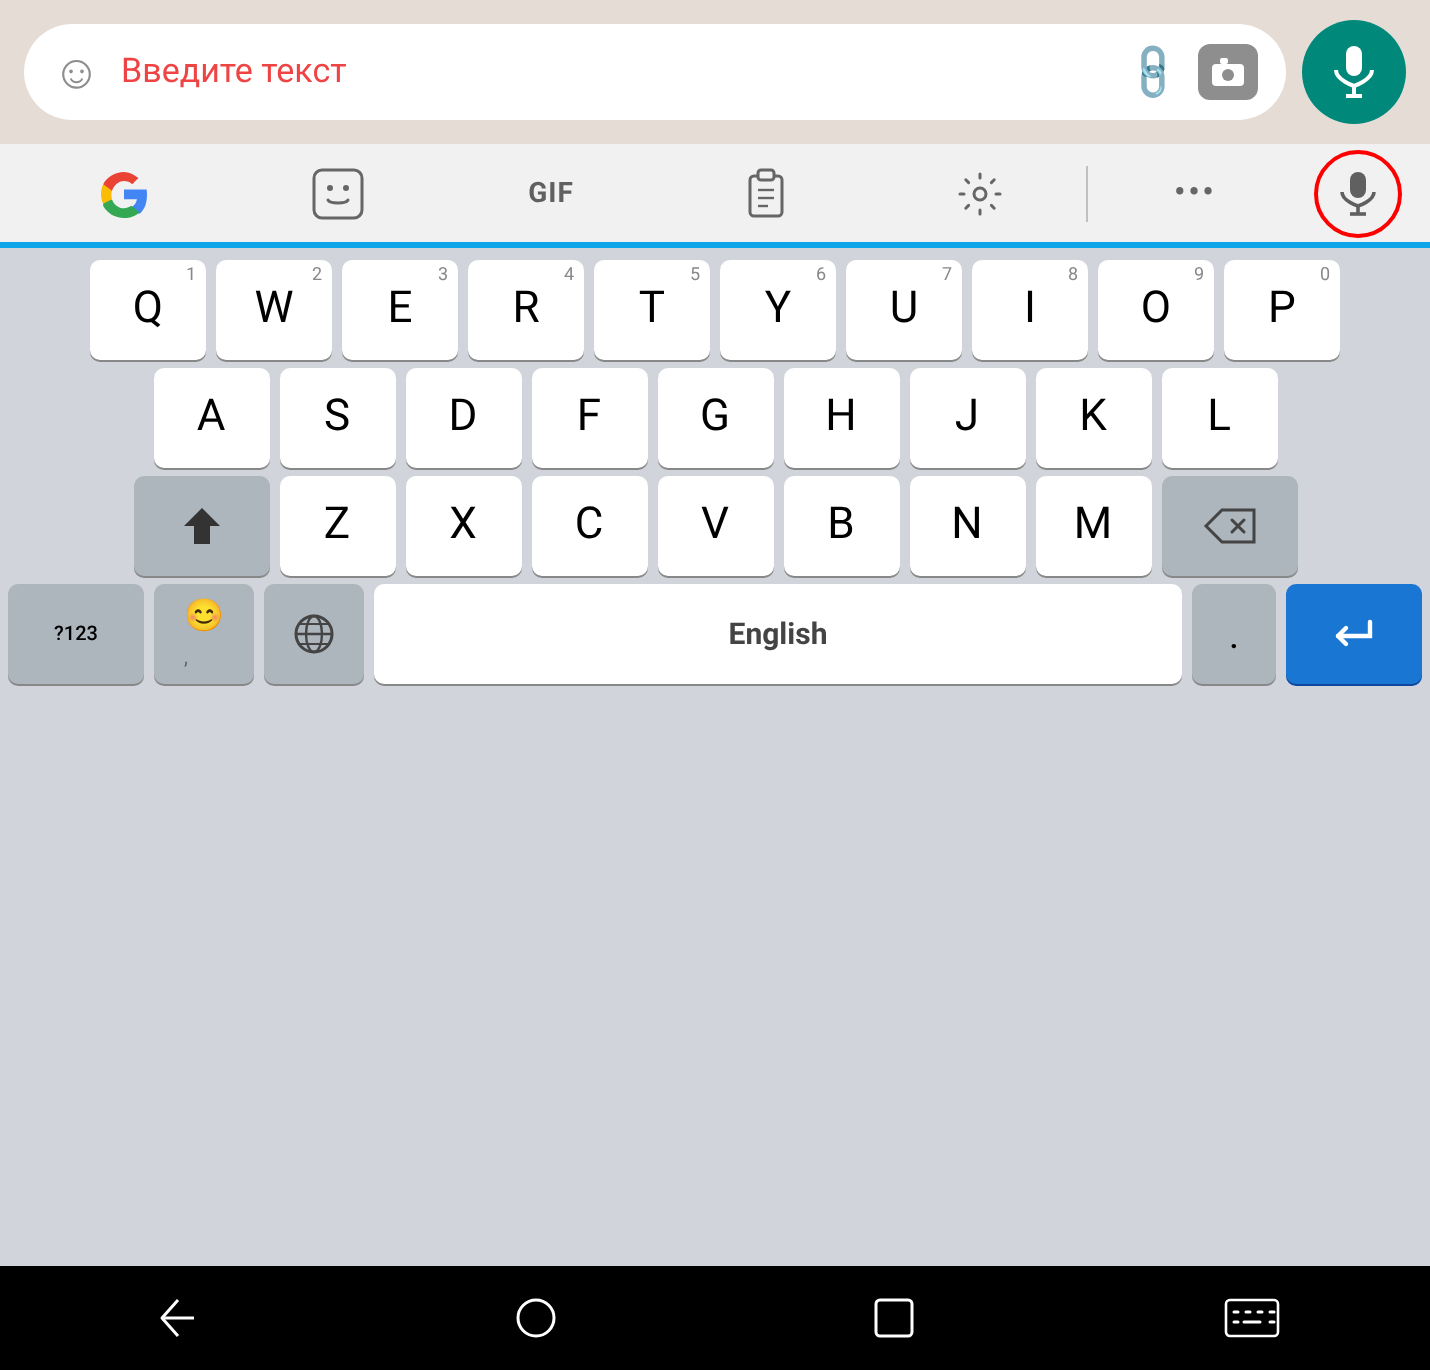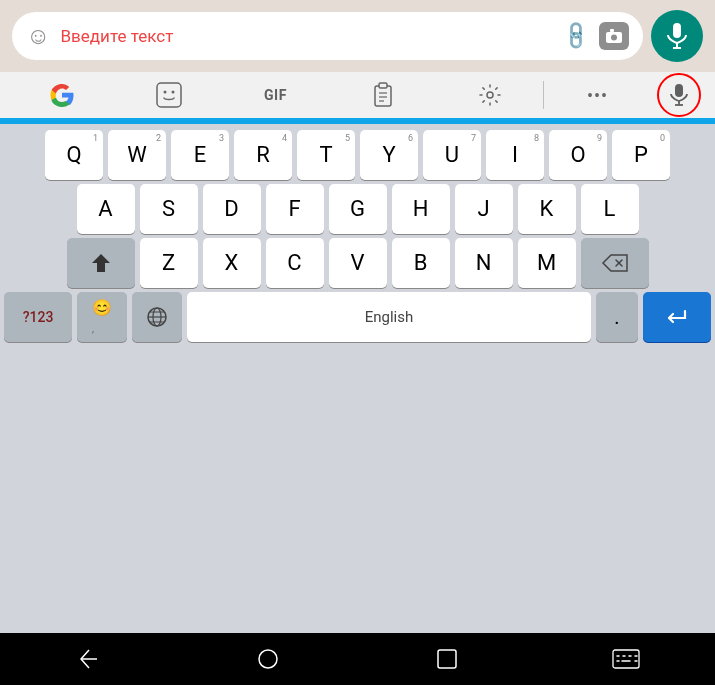--- a/index.html
+++ b/index.html
@@ -71,21 +71,21 @@
       justify-content: center;
       color: white;
       font-size: 24px;
       cursor: pointer;
       flex-shrink: 0;
     }
 
     
     .kb-toolbar {
       background: #f1f1f1;
-      border-bottom: 6px solid #0ea5e9;
+      border-bottom: 3px solid #0ea5e9;
       display: flex;
       align-items: center;
       height: 52px;
       padding: 0 8px;
       flex-shrink: 0;
     }
     .kb-toolbar-item {
       flex: 1;
       display: flex;
       align-items: center;
@@ -188,22 +188,22 @@
     .key-num-sym {
       background: #adb5bd;
       min-width: 68px;
       height: 50px;
       border-radius: 5px;
       box-shadow: 0 1px 0 #888;
       display: flex;
       align-items: center;
       justify-content: center;
       cursor: pointer;
-      font-size: 14px;
-      color: #7f1d1d;
+      font-size: 10px;
+      color: #000000;
       font-weight: 500;
     }
     .key-emoji-small {
       background: #adb5bd;
       width: 50px;
       height: 50px;
       border-radius: 5px;
       box-shadow: 0 1px 0 #888;
       display: flex;
       align-items: center;
@@ -491,21 +491,21 @@
     <div class="key-globe">
       <svg width="22" height="22" viewBox="0 0 22 22" fill="none">
         <circle cx="11" cy="11" r="9" stroke="#444" stroke-width="1.5"></circle>
         <ellipse cx="11" cy="11" rx="4" ry="9" stroke="#444" stroke-width="1.2"></ellipse>
         <line x1="2" y1="11" x2="20" y2="11" stroke="#444" stroke-width="1.2"></line>
         <line x1="4" y1="6" x2="18" y2="6" stroke="#444" stroke-width="1.0"></line>
         <line x1="4" y1="16" x2="18" y2="16" stroke="#444" stroke-width="1.0"></line>
       </svg>
     </div>
     <div class="key-space">
-      <span style="font-size:15px;color:#444;">English</span>
+      <span style="font-size:15px;color:#444;font-weight:bold;">English</span>
     </div>
     <div class="key-dot">
       <span style="font-size:20px;">.</span>
     </div>
     <div class="key-action">
       <svg width="28" height="22" viewBox="0 0 28 22" fill="none">
         <path d="M22 5v7H6" stroke="white" stroke-width="2.2" stroke-linecap="round"></path>
         <path d="M10 8l-4 4 4 4" stroke="white" stroke-width="2.2" stroke-linecap="round" stroke-linejoin="round"></path>
       </svg>
     </div>

